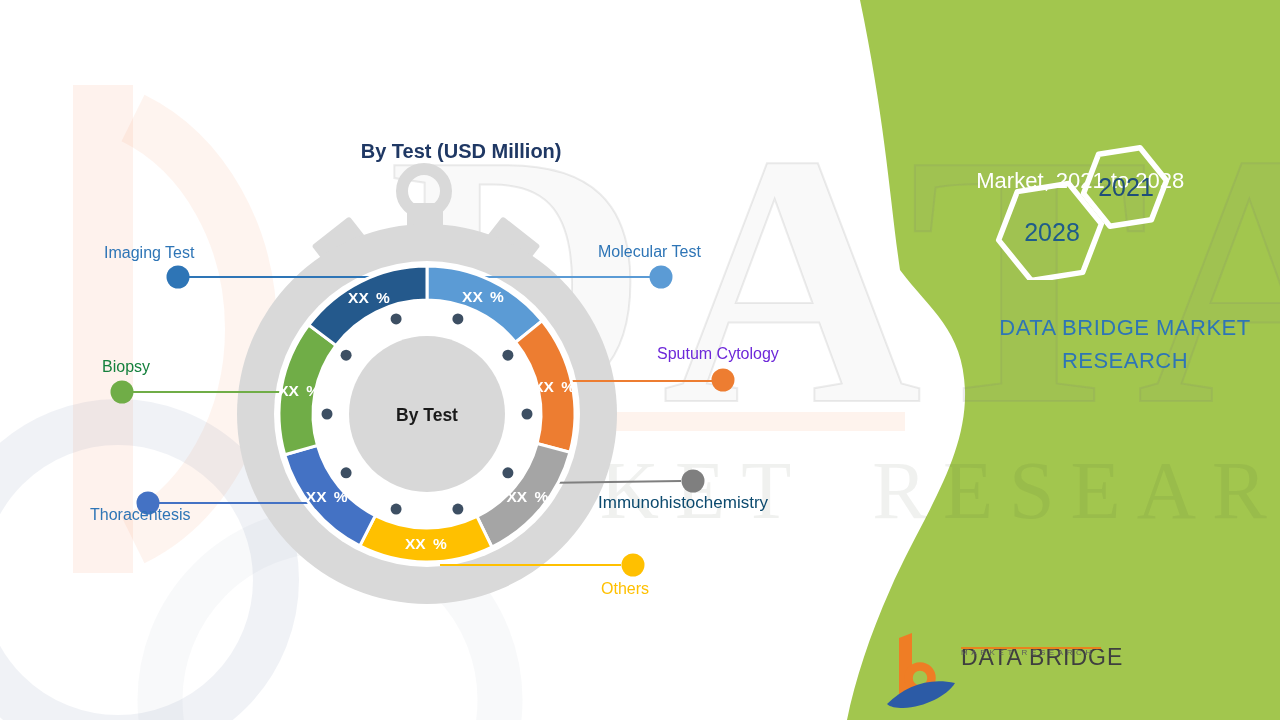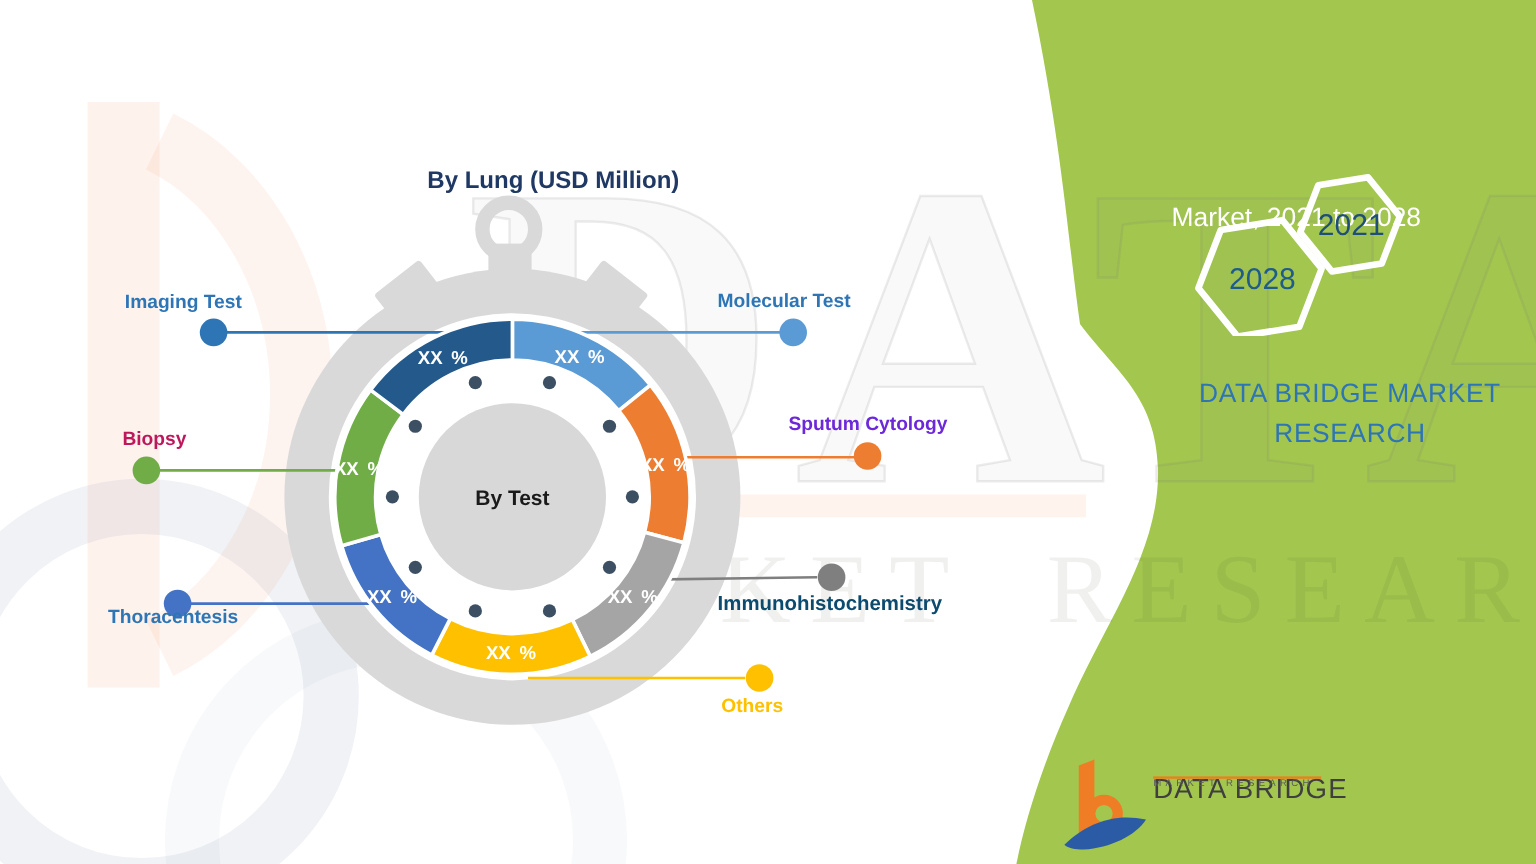--- a/index.html
+++ b/index.html
@@ -12,21 +12,21 @@
           line-height:1;letter-spacing:14px;color:rgba(130,130,130,0.05);
           -webkit-text-stroke:2px rgba(120,120,120,0.14);white-space:nowrap;z-index:3;pointer-events:none;}
   .wm-row{left:365px;top:450px;font-family:"Liberation Serif", serif;font-size:82px;line-height:1;
           letter-spacing:16px;color:rgba(60,70,45,0.075);white-space:nowrap;z-index:3;pointer-events:none;}
   .left-title{left:50px;top:50px;width:800px;text-align:center;font-size:20px;line-height:29px;
               font-weight:700;color:#1f3864;white-space:pre-wrap;z-index:6;}
   .green-title{left:882px;top:16px;width:372px;text-align:center;font-size:22px;line-height:30px;
                font-weight:400;color:#ffffff;white-space:pre-wrap;z-index:6;}
   .brand-text{left:955px;top:311px;width:340px;text-align:center;font-size:22px;line-height:33px;
               font-weight:400;color:#2e75b6;letter-spacing:0.5px;z-index:6;}
-  .cat-label{font-size:16px;font-weight:700;white-space:pre;z-index:7;text-align:center;}
+  .cat-label{font-size:16px;font-weight:400;white-space:pre;z-index:7;text-align:center;}
   .footer{left:885px;top:628px;width:240px;height:86px;z-index:6;}
   .flogo-mark{left:0;top:2px;}
   .flogo-col{left:76px;top:16px;width:160px;}
   .flogo-name{position:static;font-size:23px;font-weight:400;color:#3f3f3f;letter-spacing:1px;white-space:nowrap;}
   .flogo-rule{position:static;width:140px;height:2px;background:#e8821e;margin-top:3px;}
   .flogo-sub{position:static;font-size:8px;font-weight:400;color:#5c5c5c;letter-spacing:3.6px;margin-top:4px;white-space:nowrap;}
   .val-label{font-weight:700;}
 </style>
 </head>
 <body>
@@ -43,21 +43,21 @@
 
   <svg class="layer" width="1280" height="720" style="z-index:2">
     <path d="M860,0 C885,120 890,200 900,270 C930,310 963,330 965,390 C967,460 920,520 890,590 C870,635 855,680 847,720 L1280,720 L1280,0 Z" fill="#a2c64e"></path>
   </svg>
 
   <div class="wm-big">DATA BRIDGE</div>
   <div class="wm-row" style="word-spacing:30px;letter-spacing:16px;">MARKET RESEARCH</div>
 
   <div class="left-title">
     <br>
-    <span>By Lung (USD Million)</span>
+    <span>By Test (USD Million)</span>
   </div>
 
   <svg class="layer" width="900" height="720" style="z-index:5" id="chart-svg">
     <g>
       <circle cx="424" cy="191" r="22" fill="none" stroke="#d9d9d9" stroke-width="12"></circle>
       <rect x="407" y="203" width="36" height="24" fill="#d9d9d9"></rect>
       <rect x="-24" y="-14" width="48" height="27" rx="3" fill="#d9d9d9" transform="translate(339,242) rotate(-38)"></rect>
       <rect x="-24" y="-14" width="48" height="27" rx="3" fill="#d9d9d9" transform="translate(513,242) rotate(38)"></rect>
       <circle cx="427" cy="414" r="190" fill="#d9d9d9"></circle>
       <circle cx="427" cy="414" r="153" fill="#ffffff"></circle>
@@ -113,21 +113,21 @@
         <circle cx="178" cy="277" r="11.5" fill="#2e75b6"></circle>
       </g>
   </svg>
 
   <div id="cat-labels" class="layer" style="z-index:7;width:0;height:0;">
       <div class="cat-label" style="left: 598px; top: 243px; color: rgb(46, 117, 182);">Molecular Test</div>
       <div class="cat-label" style="left: 657px; top: 345px; color: #6d28d9;">Sputum Cytology</div>
       <div class="cat-label" style="left: 598px; top: 493px; color: #0c4a6e; font-size: 17px;">Immunohistochemistry</div>
       <div class="cat-label" style="left: 601px; top: 580px; color: rgb(255, 192, 0);">Others</div>
       <div class="cat-label" style="left: 90px; top: 506px; color: rgb(46, 117, 182);">Thoracentesis</div>
-      <div class="cat-label" style="left: 102px; top: 358px; color: #be185d;">Biopsy</div>
+      <div class="cat-label" style="left: 102px; top: 358px; color: #15803d;">Biopsy</div>
       <div class="cat-label" style="left: 104px; top: 244px; color: rgb(46, 117, 182);">Imaging Test</div>
     </div>
 
   <div class="green-title">
     <br>
     <br>
     <span>Market, 2021 to 2028</span>
   </div>
 
   <svg style="left:980px;top:140px;z-index:6" width="230" height="140">

